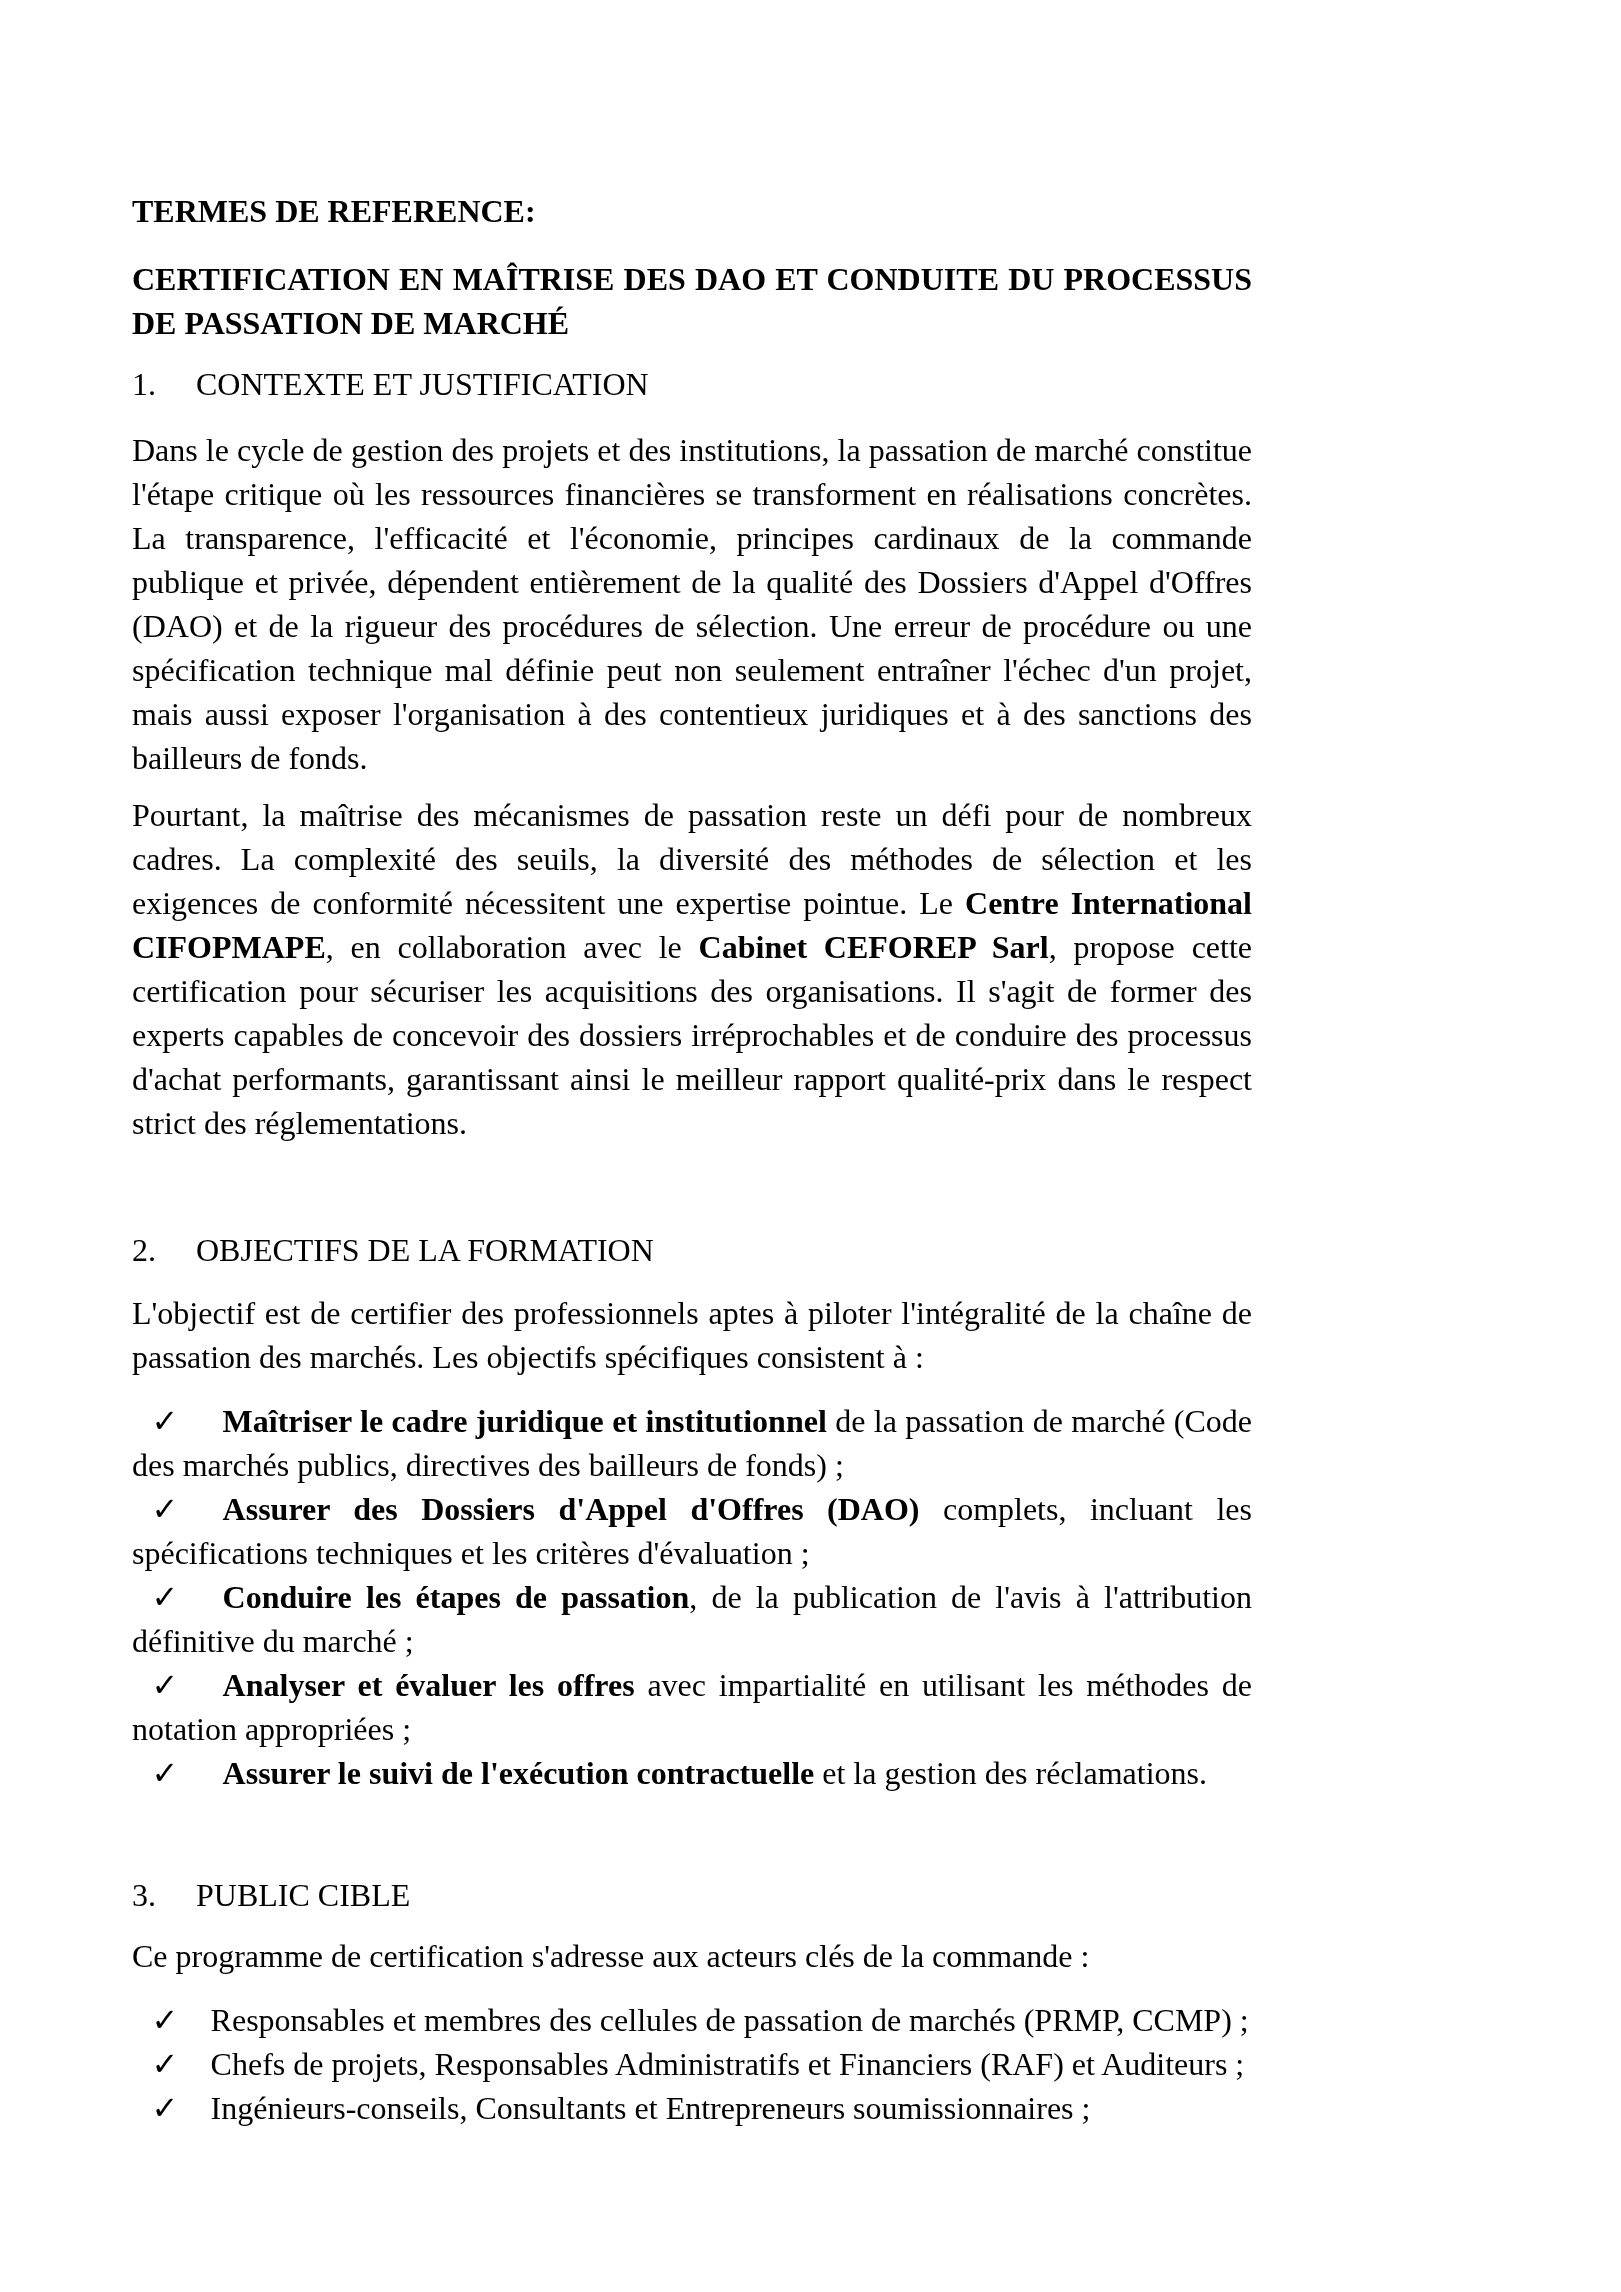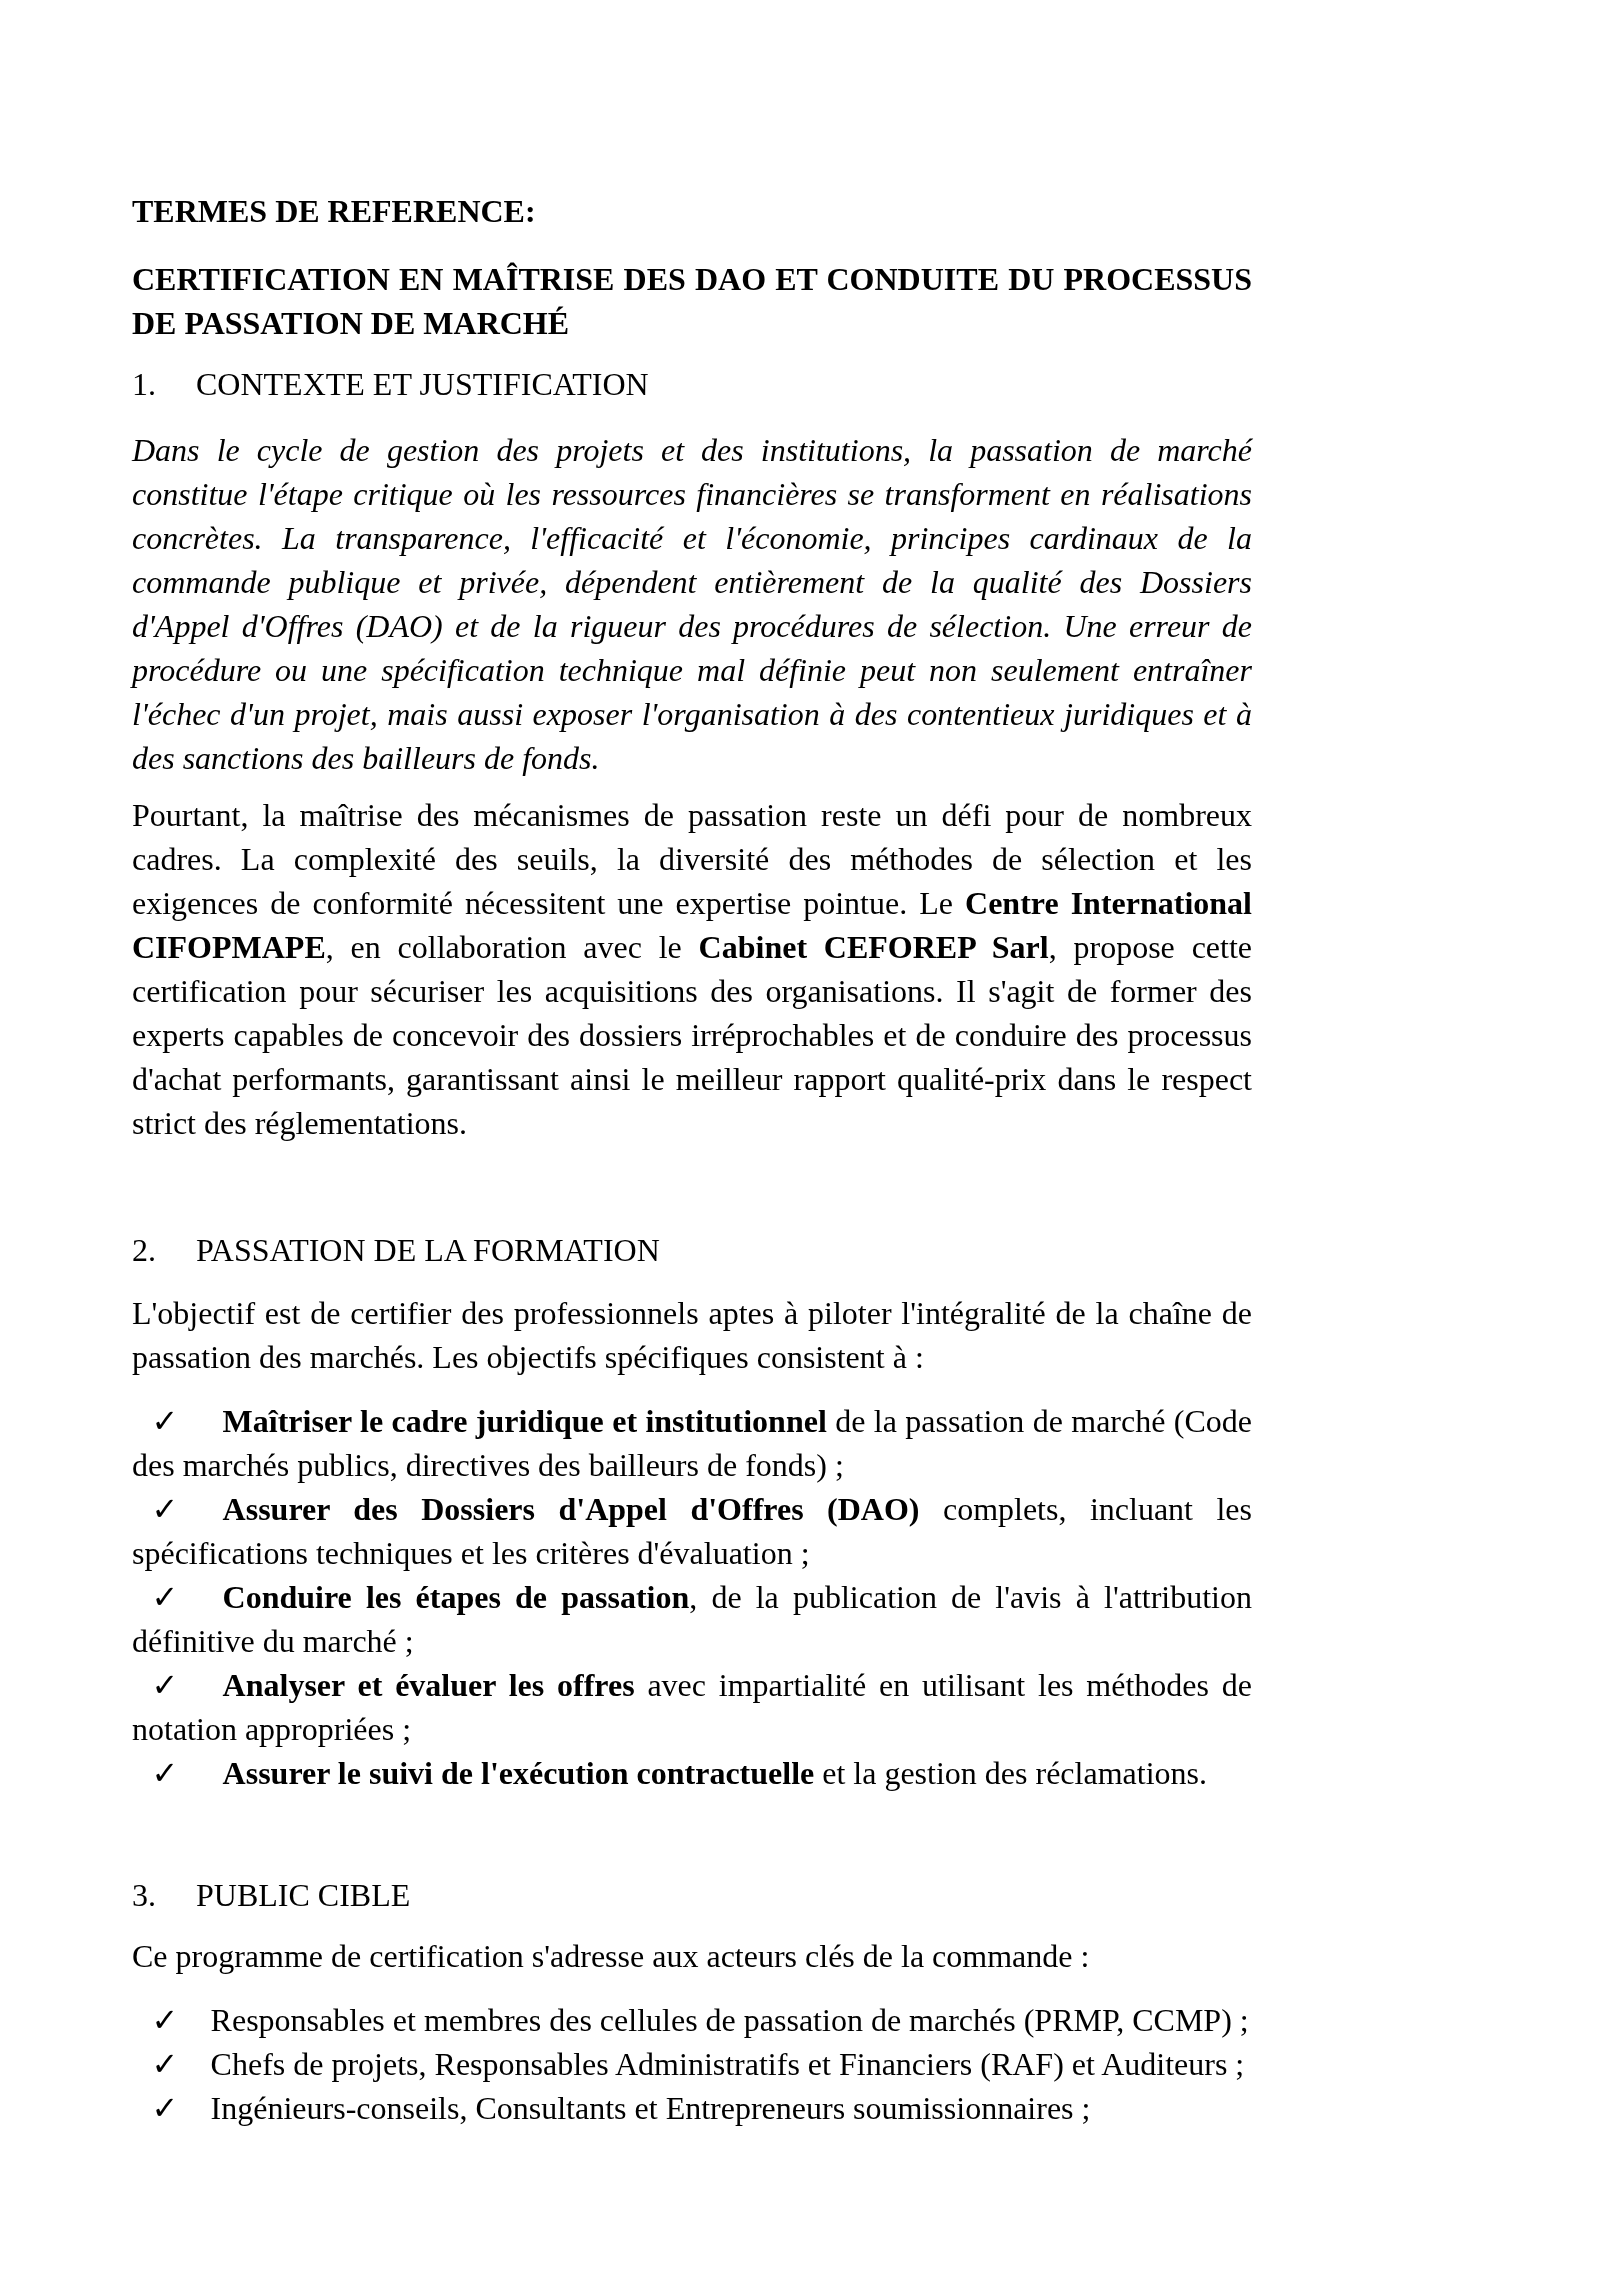--- a/index.html
+++ b/index.html
@@ -19,21 +19,21 @@
   }
   .justify { text-align: justify; }
 
   .doc-title { font-weight: bold; }
   .doc-subtitle { font-weight: bold; margin-top: 23.5px; }
 
   .section-heading { font-weight: normal; }
   .sec-num { display: inline-block; width: 64px; }
 
   .s1-heading { margin-top: 17.6px; }
-  .para-1 { margin-top: 21.6px; font-style: italic; }
+  .para-1 { margin-top: 21.6px; }
   .para-2 { margin-top: 13px; }
   .s2-heading { margin-top: 83px; }
   .s2-intro { margin-top: 19.6px; }
   .checklist { margin-top: 19.6px; }
   .s3-heading { margin-top: 78px; }
   .s3-intro { margin-top: 17.6px; }
 
   .check-item { text-indent: 19.6px; }
   .check-cell { display: inline-block; width: 71px; text-indent: 0; }
   .check-cell.narrow { width: 59px; }
@@ -48,21 +48,21 @@
   <p class="doc-title">TERMES DE REFERENCE:</p>
 
   <p class="doc-subtitle justify">CERTIFICATION EN MAÎTRISE DES DAO ET CONDUITE DU PROCESSUS DE PASSATION DE MARCHÉ</p>
 
   <p class="section-heading s1-heading"><span class="sec-num">1.</span><span>CONTEXTE ET JUSTIFICATION</span></p>
 
   <p class="justify para-1">Dans le cycle de gestion des projets et des institutions, la passation de marché constitue l'étape critique où les ressources financières se transforment en réalisations concrètes. La transparence, l'efficacité et l'économie, principes cardinaux de la commande publique et privée, dépendent entièrement de la qualité des Dossiers d'Appel d'Offres (DAO) et de la rigueur des procédures de sélection. Une erreur de procédure ou une spécification technique mal définie peut non seulement entraîner l'échec d'un projet, mais aussi exposer l'organisation à des contentieux juridiques et à des sanctions des bailleurs de fonds.</p>
 
   <p class="justify para-2"><span>Pourtant, la maîtrise des mécanismes de passation reste un défi pour de nombreux cadres. La complexité des seuils, la diversité des méthodes de sélection et les exigences de conformité nécessitent une expertise pointue. Le </span><b>Centre International CIFOPMAPE</b><span>, en collaboration avec le </span><b>Cabinet CEFOREP Sarl</b><span>, propose cette certification pour sécuriser les acquisitions des organisations. Il s'agit de former des experts capables de concevoir des dossiers irréprochables et de conduire des processus d'achat performants, garantissant ainsi le meilleur rapport qualité-prix dans le respect strict des réglementations.</span></p>
 
-  <p class="section-heading s2-heading"><span class="sec-num">2.</span><span>PASSATION DE LA FORMATION</span></p>
+  <p class="section-heading s2-heading"><span class="sec-num">2.</span><span>OBJECTIFS DE LA FORMATION</span></p>
 
   <p class="justify s2-intro">L'objectif est de certifier des professionnels aptes à piloter l'intégralité de la chaîne de passation des marchés. Les objectifs spécifiques consistent à :</p>
 
   <div class="checklist">
     <p class="justify check-item"><span class="check-cell">✓</span><b>Maîtriser le cadre juridique et institutionnel</b><span> de la passation de marché (Code des marchés publics, directives des bailleurs de fonds) ;</span></p>
     <p class="justify check-item"><span class="check-cell">✓</span><b>Assurer des Dossiers d'Appel d'Offres (DAO)</b><span> complets, incluant les spécifications techniques et les critères d'évaluation ;</span></p>
     <p class="justify check-item"><span class="check-cell">✓</span><b>Conduire les étapes de passation</b><span>, de la publication de l'avis à l'attribution définitive du marché ;</span></p>
     <p class="justify check-item"><span class="check-cell">✓</span><b>Analyser et évaluer les offres</b><span> avec impartialité en utilisant les méthodes de notation appropriées ;</span></p>
     <p class="justify check-item"><span class="check-cell">✓</span><b>Assurer le suivi de l'exécution contractuelle</b><span> et la gestion des réclamations.</span></p>
   </div>

